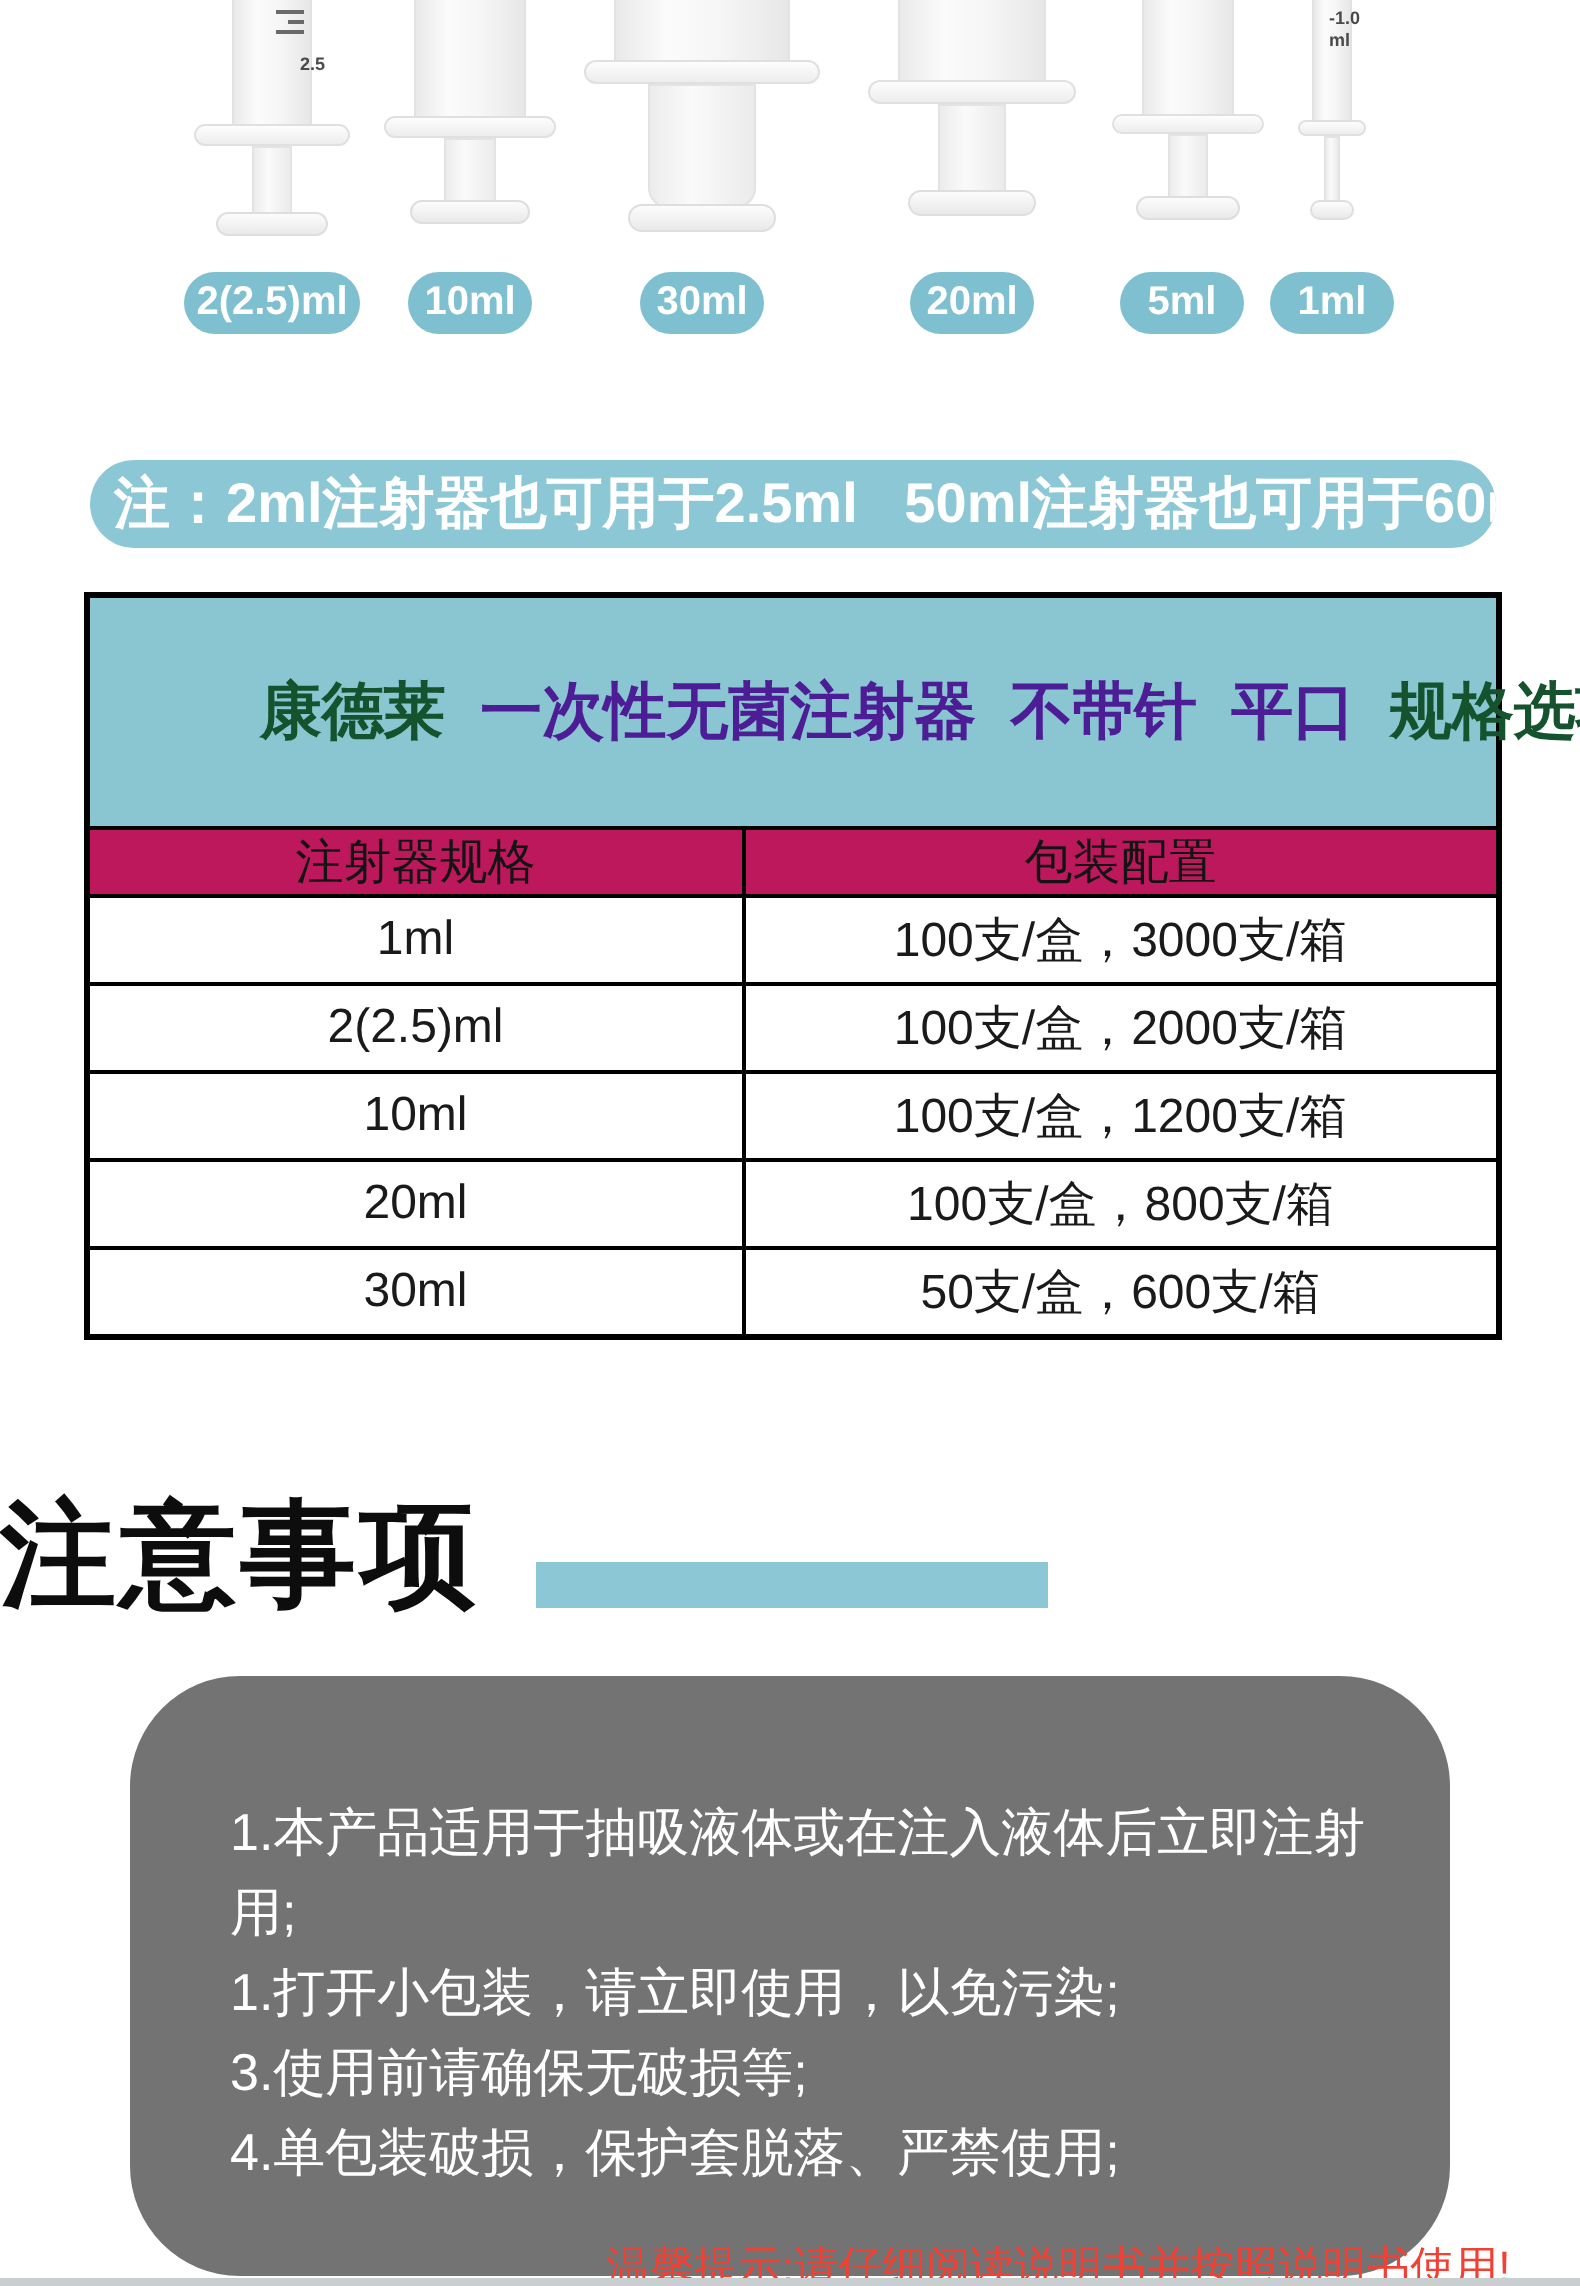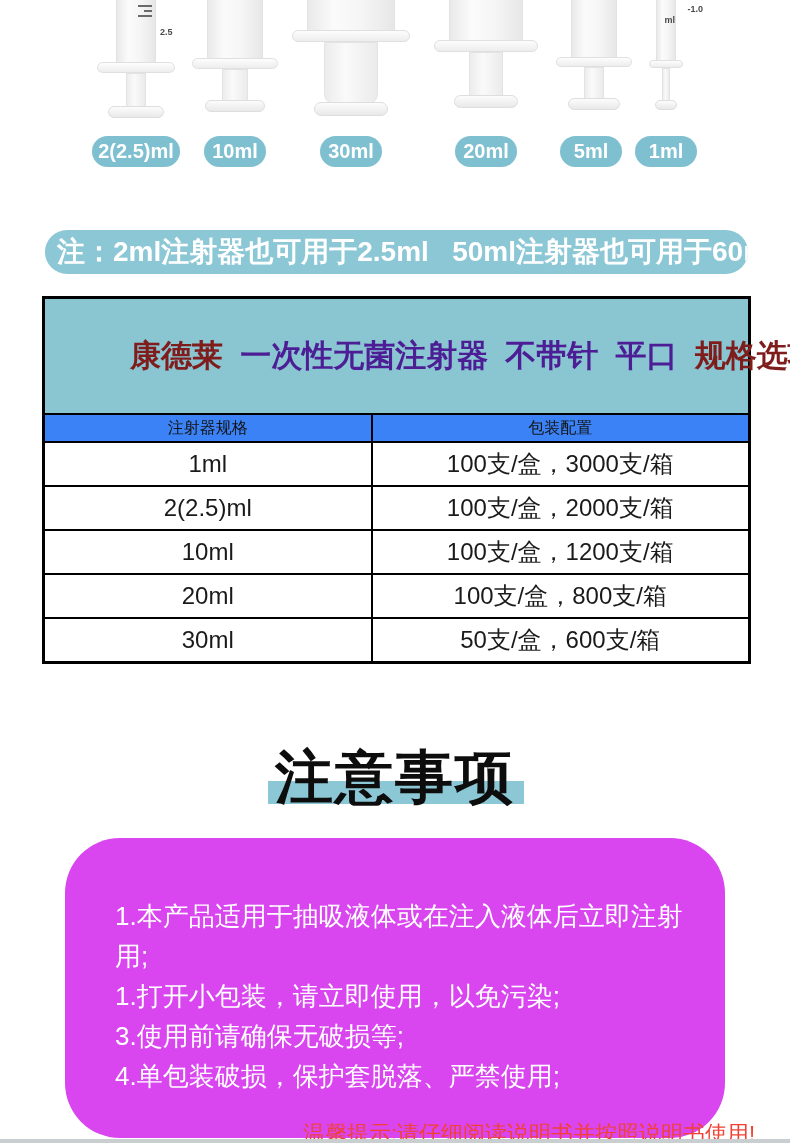--- a/index.html
+++ b/index.html
@@ -51,38 +51,38 @@
   .spec-table {
     position:absolute; left:42px; top:296px; width:706px;
     border-collapse:collapse; table-layout:fixed;
     border:3px solid #000000;
   }
   .spec-table td { border:2px solid #000000; text-align:center; vertical-align:middle; }
   .spec-table .title-cell {
     height:84px; background:#8ac5d2; text-align:left; padding-left:16px;
     font-size:31px; font-weight:bold; white-space:pre;
   }
-  .spec-table .title-cell .w { color:#7f1d1d;margin-top:32px; }
+  .spec-table .title-cell .w { color:#14532d;margin-top:32px; }
   .spec-table .title-cell .r { color:#4c1d95; }
-  .spec-table .head-cell { height:28px; background:#3b82f6; color:#141414; font-size:16px; }
+  .spec-table .head-cell { height:28px; background:#be185d; color:#141414; font-size:24px; }
   .spec-table .data-cell { height:44px; background:#ffffff; color:#1a1a1a; font-size:24px; }
   .col-spec { width:328px; } .col-pack { width:378px; }
   
   .notice-hl {
     position:absolute; left:268px; top:781px; width:256px; height:23px;
     background:#8cc7d5;
   }
   .notice-title {
-    position:absolute; left:0; top:739px; width:790px; text-align:center;
+    position:absolute; left:0; top:739px; width:790px; 
     font-size:58px; font-weight:600; color:#0d0d0d; letter-spacing:2px;
   }
   
   .notice-box {
     position:absolute; left:65px; top:838px; width:660px; height:300px;
-    background:#d946ef; border-radius:55px;
+    background:#737373; border-radius:55px;
   }
   .notice-list {
     position:absolute; left:50px; top:58px; right:20px;
     color:#ffffff; font-size:26px; line-height:40px;
   }
   .notice-tip {
     position:absolute; left:303px; top:1121px; width:480px;
     color:#f04134; font-size:22px; line-height:26px; white-space:pre;
   }
   .bottom-strip {
@@ -95,21 +95,21 @@
 
 <div class="page">
 
   <div class="syr">
     <div class="barrel" style="left:116px;width:40px;height:66px;"></div>
     <div class="ticks" style="left:126px;top:2px;width:26px;">
       <i style="width:14px;"></i>
         <i style="width:8px;"></i>
         <i style="width:14px;"></i>
     </div>
-    <span class="scale-mark" style="left:160px;top:27px;text-align:right;">2.5</span>
+    <span class="scale-mark" style="left:150px;top:27px;text-align:right;">2.5</span>
     <div class="flange" style="left:97px;top:62px;width:78px;height:11px;"></div>
     <div class="rod" style="left:126px;top:73px;width:20px;height:35px;"></div>
     <div class="pad" style="left:108px;top:106px;width:56px;height:12px;"></div>
   </div>
 
   <div class="syr">
     <div class="barrel" style="left:207px;width:56px;height:62px;"></div>
     <div class="flange" style="left:192px;top:58px;width:86px;height:11px;"></div>
     <div class="rod" style="left:222px;top:69px;width:26px;height:33px;"></div>
     <div class="pad" style="left:205px;top:100px;width:60px;height:12px;"></div>
@@ -131,21 +131,21 @@
 
   <div class="syr">
     <div class="barrel" style="left:571px;width:46px;height:60px;"></div>
     <div class="flange" style="left:556px;top:57px;width:76px;height:10px;"></div>
     <div class="rod" style="left:584px;top:67px;width:20px;height:32px;"></div>
     <div class="pad" style="left:568px;top:98px;width:52px;height:12px;"></div>
   </div>
 
   <div class="syr">
     <div class="barrel" style="left:656px;width:20px;height:63px;"></div>
-    <span class="scale-mark" style="left:671px;top:4px;text-align:right;width:32px;">-1.0</span>
+    <span class="scale-mark" style="left:648px;top:4px;text-align:right;width:32px;">-1.0</span>
     <span class="scale-mark" style="left:657px;top:15px;text-align:right;width:18px;">ml</span>
     <div class="flange" style="left:649px;top:60px;width:34px;height:8px;"></div>
     <div class="rod" style="left:662px;top:68px;width:8px;height:33px;"></div>
     <div class="pad" style="left:655px;top:100px;width:22px;height:10px;"></div>
   </div>
 
   <span class="badge" style="left:92px;width:88px;">2(2.5)ml</span>
   <span class="badge" style="left:204px;width:62px;">10ml</span>
   <span class="badge" style="left:320px;width:62px;">30ml</span>
   <span class="badge" style="left:455px;width:62px;">20ml</span>

